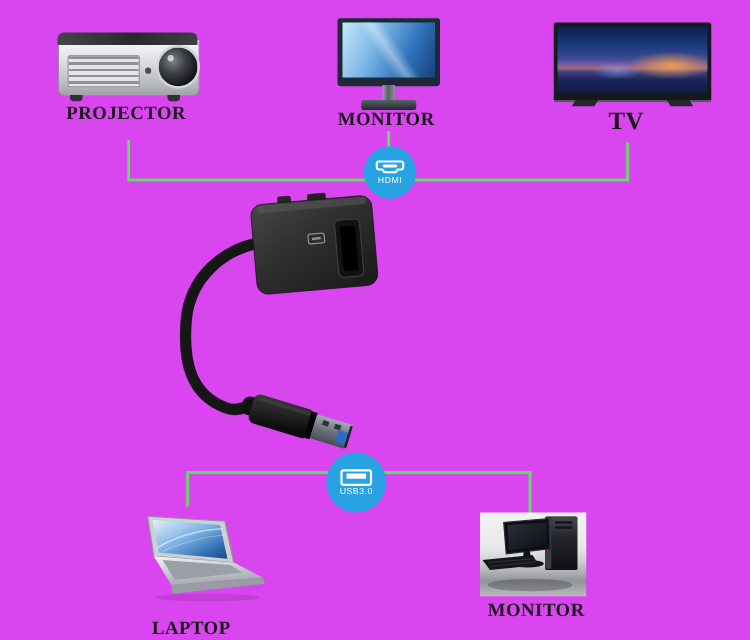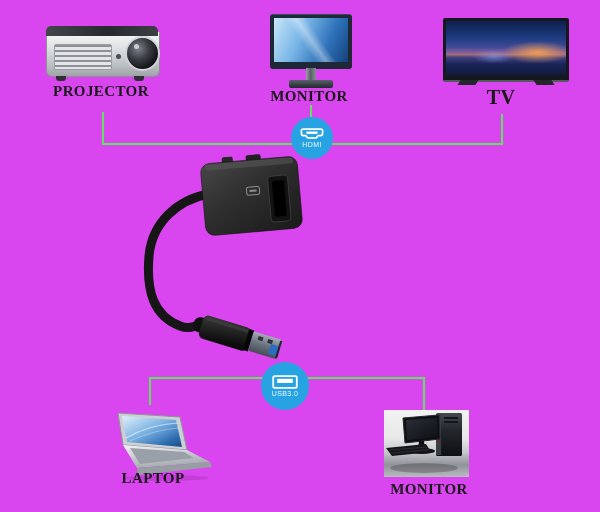--- a/index.html
+++ b/index.html
@@ -185,21 +185,21 @@
     </defs>
     <ellipse cx="58" cy="72" rx="42" ry="3" fill="rgba(0,0,0,0.10)"></ellipse>
     <polygon points="10,7 72,11 79,44 15,39" fill="#ccd0d5" stroke="#8f9398" stroke-width="1"></polygon>
     <polygon points="14,10 68,14 74,41 19,36" fill="url(#lapScr)"></polygon>
     <path d="M18 32 C 32 24, 50 18, 70 17" fill="none" stroke="#ffffff" stroke-opacity="0.55" stroke-width="1.2"></path>
     <path d="M22 35 C 38 28, 54 23, 72 22" fill="none" stroke="#ffffff" stroke-opacity="0.3" stroke-width="1"></path>
     <polygon points="15,39 79,44 102,56 29,62" fill="url(#deckG)"></polygon>
     <polygon points="22,42 76,46 86,52 32,58" fill="#9aa0a7"></polygon>
     <polygon points="29,62 102,56 104,61 30,69" fill="#989da4"></polygon>
   </svg>
-  <div class="dev-label" style="left:93px;top:471px;">LAPTOP</div>
+  <div class="dev-label" style="left:93px;top:496px;">LAPTOP</div>
 
   <div class="computer">
     <svg width="85" height="67" viewBox="0 0 85 67">
       <defs>
         <linearGradient id="twrG" x1="0" y1="0" x2="0" y2="1">
           <stop offset="0" stop-color="#454a51"></stop>
             <stop offset="0.4" stop-color="#23262c"></stop>
             <stop offset="1" stop-color="#0e1013"></stop>
         </linearGradient>
         <linearGradient id="cmpScr" x1="0" y1="0" x2="1" y2="1">

